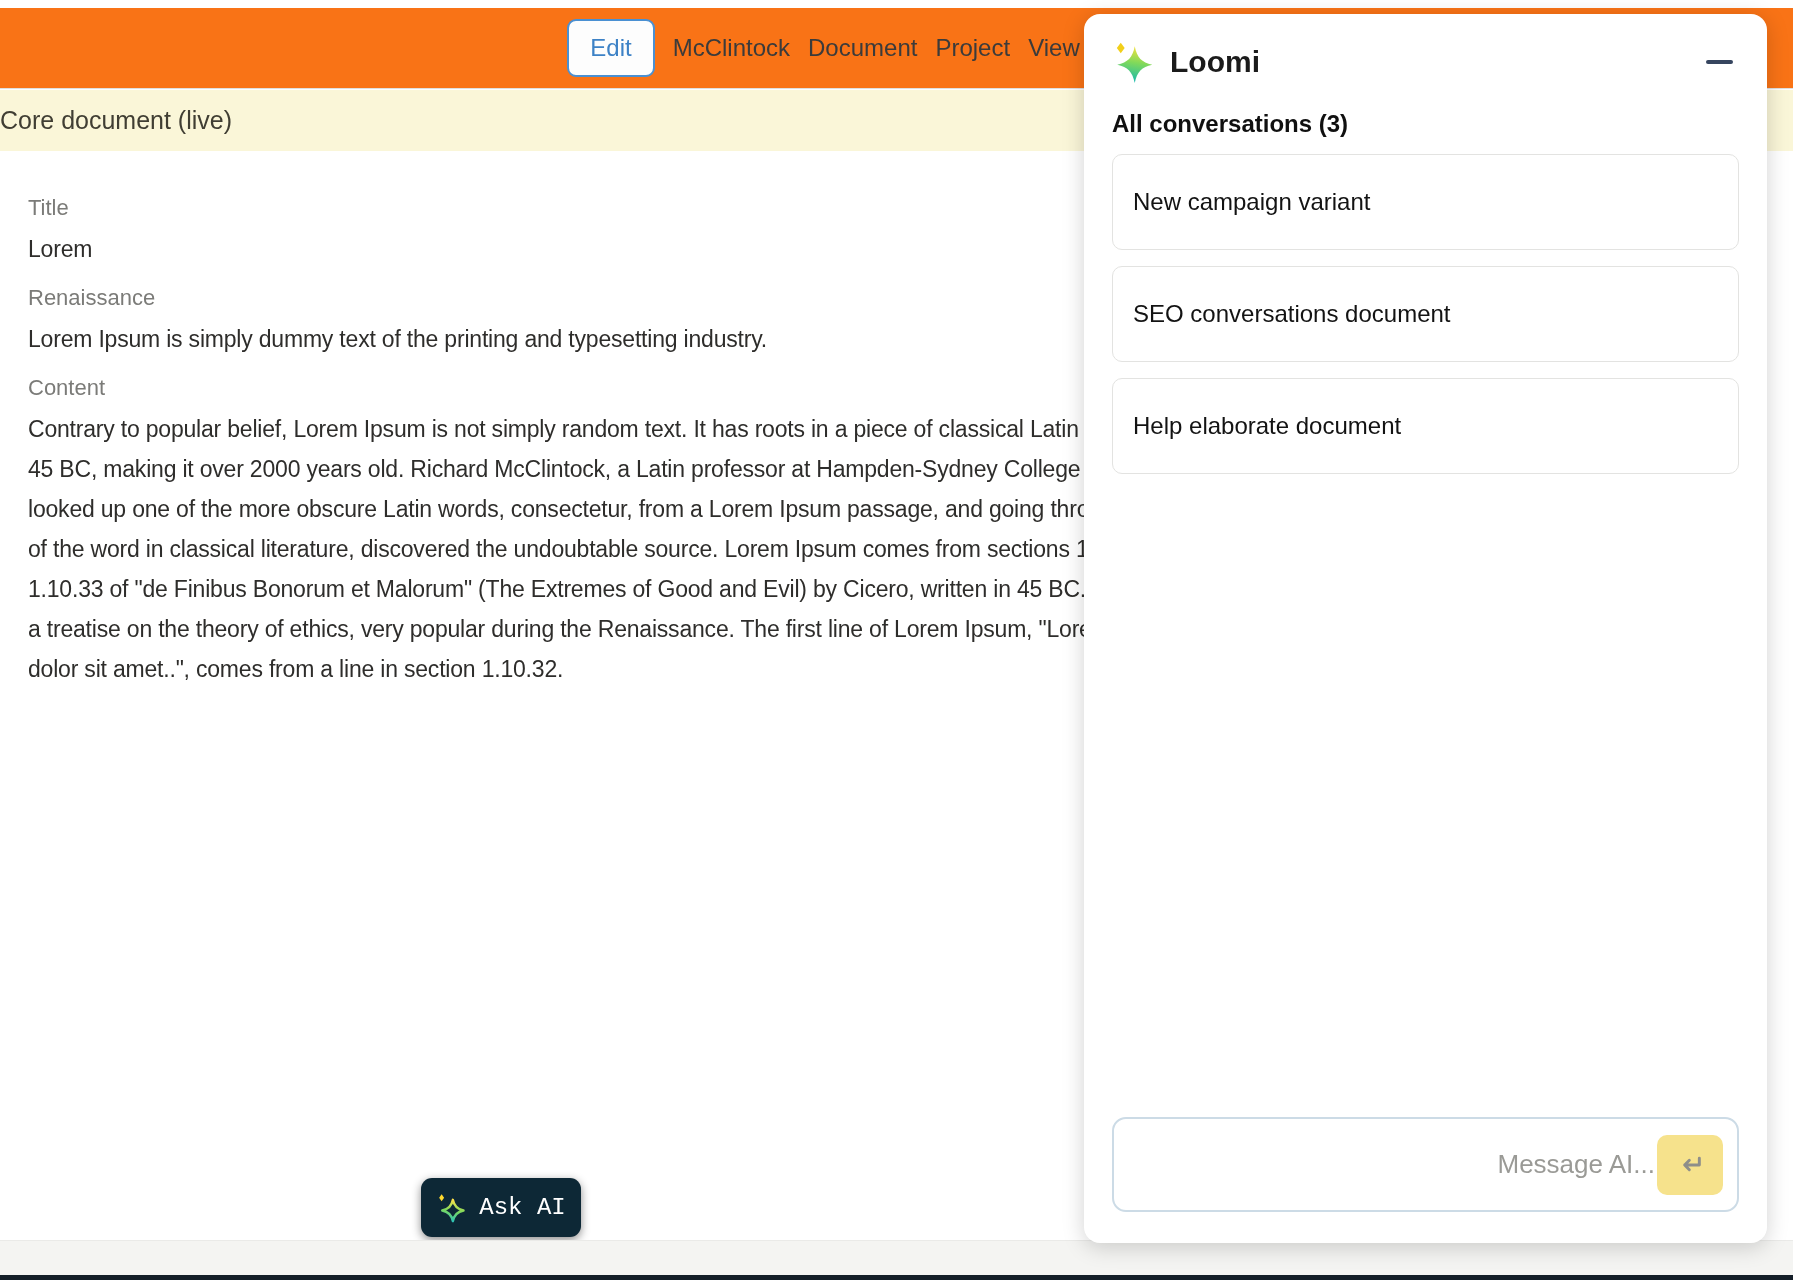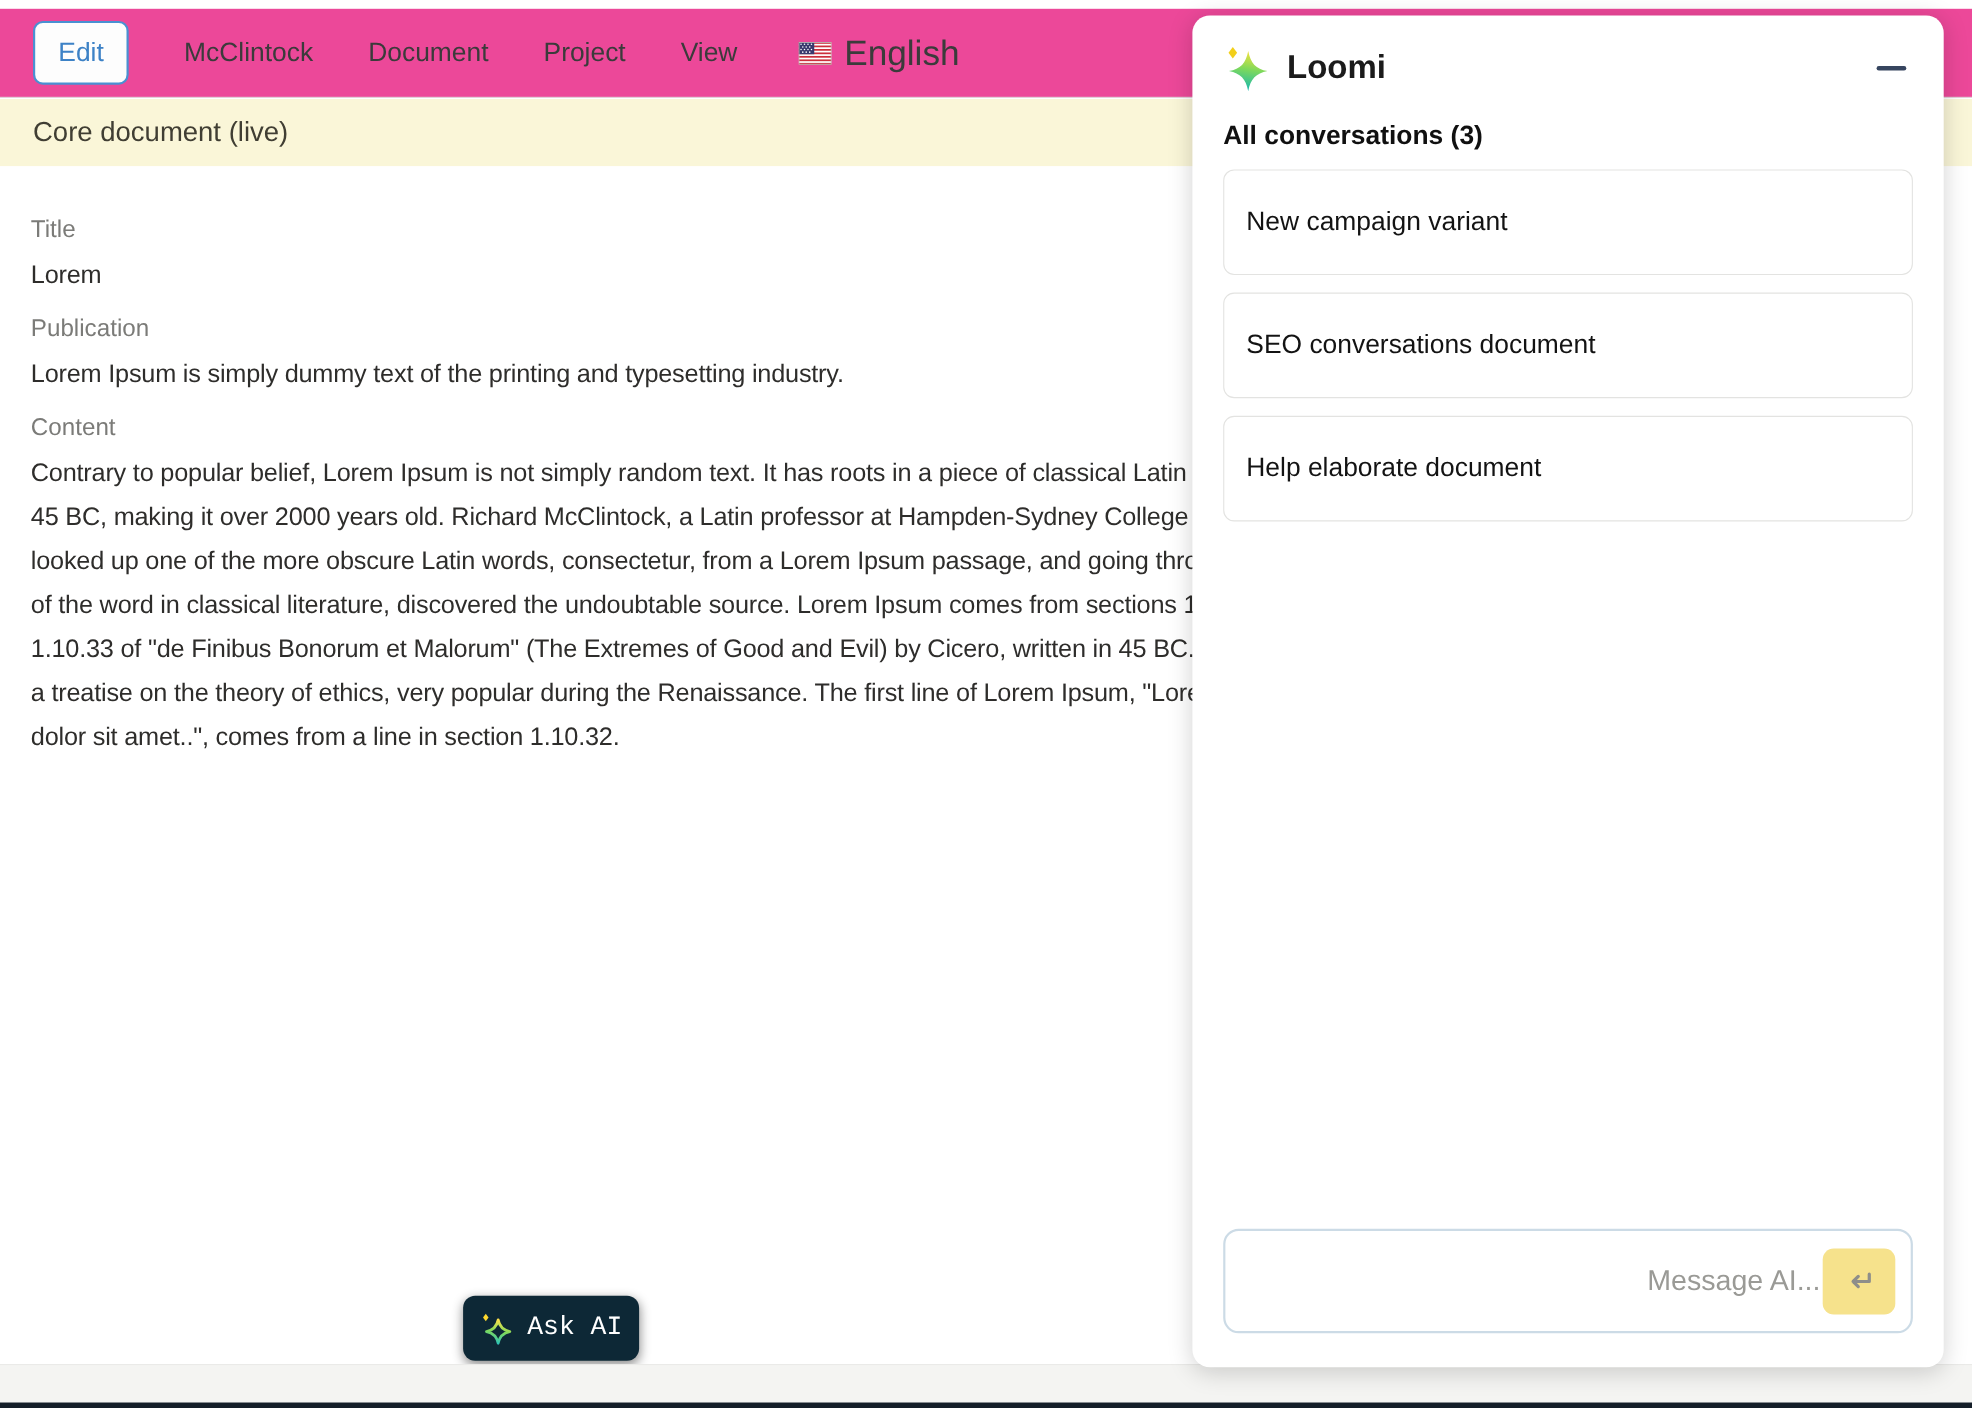--- a/index.html
+++ b/index.html
@@ -12,26 +12,27 @@
     overflow: hidden;
     font-family: "Liberation Sans", sans-serif;
     color: #2e2d2b;
   }
 
   
   .menubar {
     position: absolute;
     top: 8px; left: 0; right: 0;
     height: 81px;
-    background: #ec4899;
+    background: #f97316;
     border-bottom: 1px solid #e0dfdd;
     display: flex;
     align-items: center;
     padding-left: 30px;
-    gap: 50px;
+    gap: 18px;
+    justify-content: center;
   }
   .menu-item {
     font-size: 24px;
     color: #3b3b3b;
     background: none;
     border: none;
     padding: 0;
     font-family: inherit;
     cursor: pointer;
     white-space: nowrap;
@@ -57,21 +58,20 @@
   .flag-icon svg { display: block; }
 
   
   .banner {
     position: absolute;
     top: 90px; left: 0; right: 0;
     height: 61px;
     background: #faf6d8;
     display: flex;
     align-items: center;
-    padding-left: 30px;
     font-size: 25px;
     color: #403e33;
   }
 
   
   .doc {
     position: absolute;
     left: 28px;
     top: 151px;
     width: 1200px;
@@ -283,21 +283,21 @@
   <div class="banner">
     <span>Core document (live)</span>
   </div>
 
   <main class="doc">
     <div class="field">
       <div class="field-label">Title</div>
       <div class="field-value">Lorem</div>
     </div>
     <div class="field">
-      <div class="field-label">Publication</div>
+      <div class="field-label">Renaissance</div>
       <div class="field-value">Lorem Ipsum is simply dummy text of the printing and typesetting industry.</div>
     </div>
     <div class="field">
       <div class="field-label">Content</div>
       <div class="field-value">Contrary to popular belief, Lorem Ipsum is not simply random text. It has roots in a piece of classical Latin literature from 45 BC, making it over 2000 years old. Richard McClintock, a Latin professor at Hampden-Sydney College in Virginia, looked up one of the more obscure Latin words, consectetur, from a Lorem Ipsum passage, and going through the cites of the word in classical literature, discovered the undoubtable source. Lorem Ipsum comes from sections 1.10.32 and 1.10.33 of "de Finibus Bonorum et Malorum" (The Extremes of Good and Evil) by Cicero, written in 45 BC. This book is a treatise on the theory of ethics, very popular during the Renaissance. The first line of Lorem Ipsum, "Lorem ipsum dolor sit amet..", comes from a line in section 1.10.32.</div>
     </div>
   </main>
 
   <button class="ask-ai-btn">
     <span>

